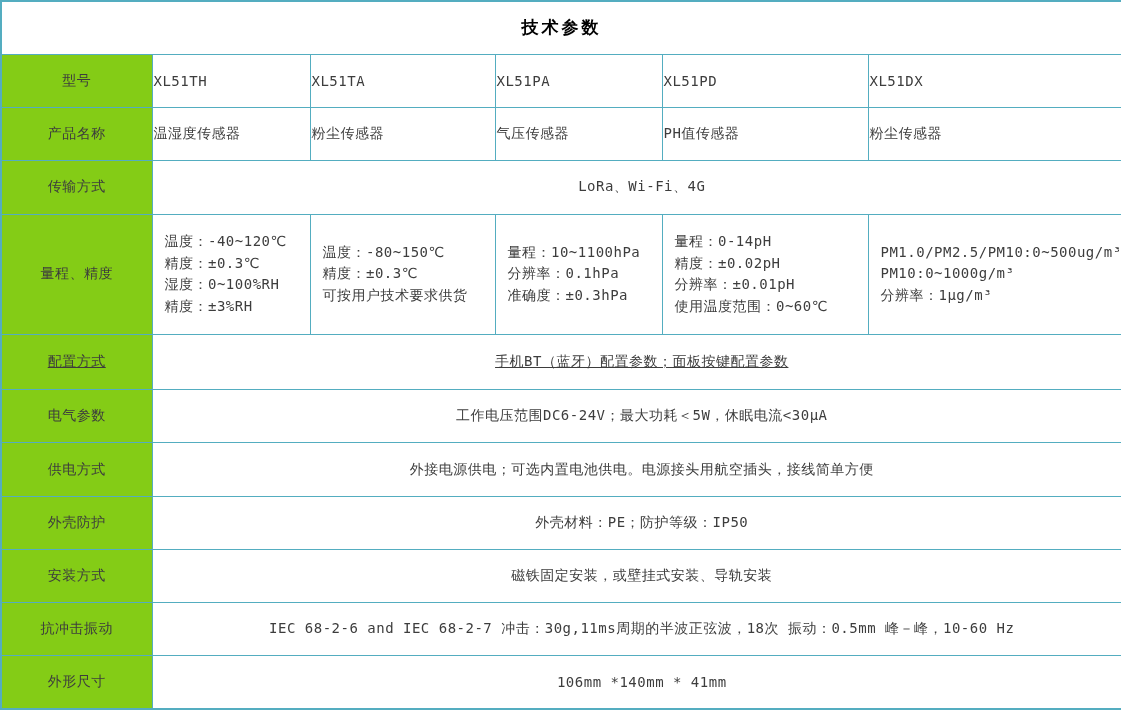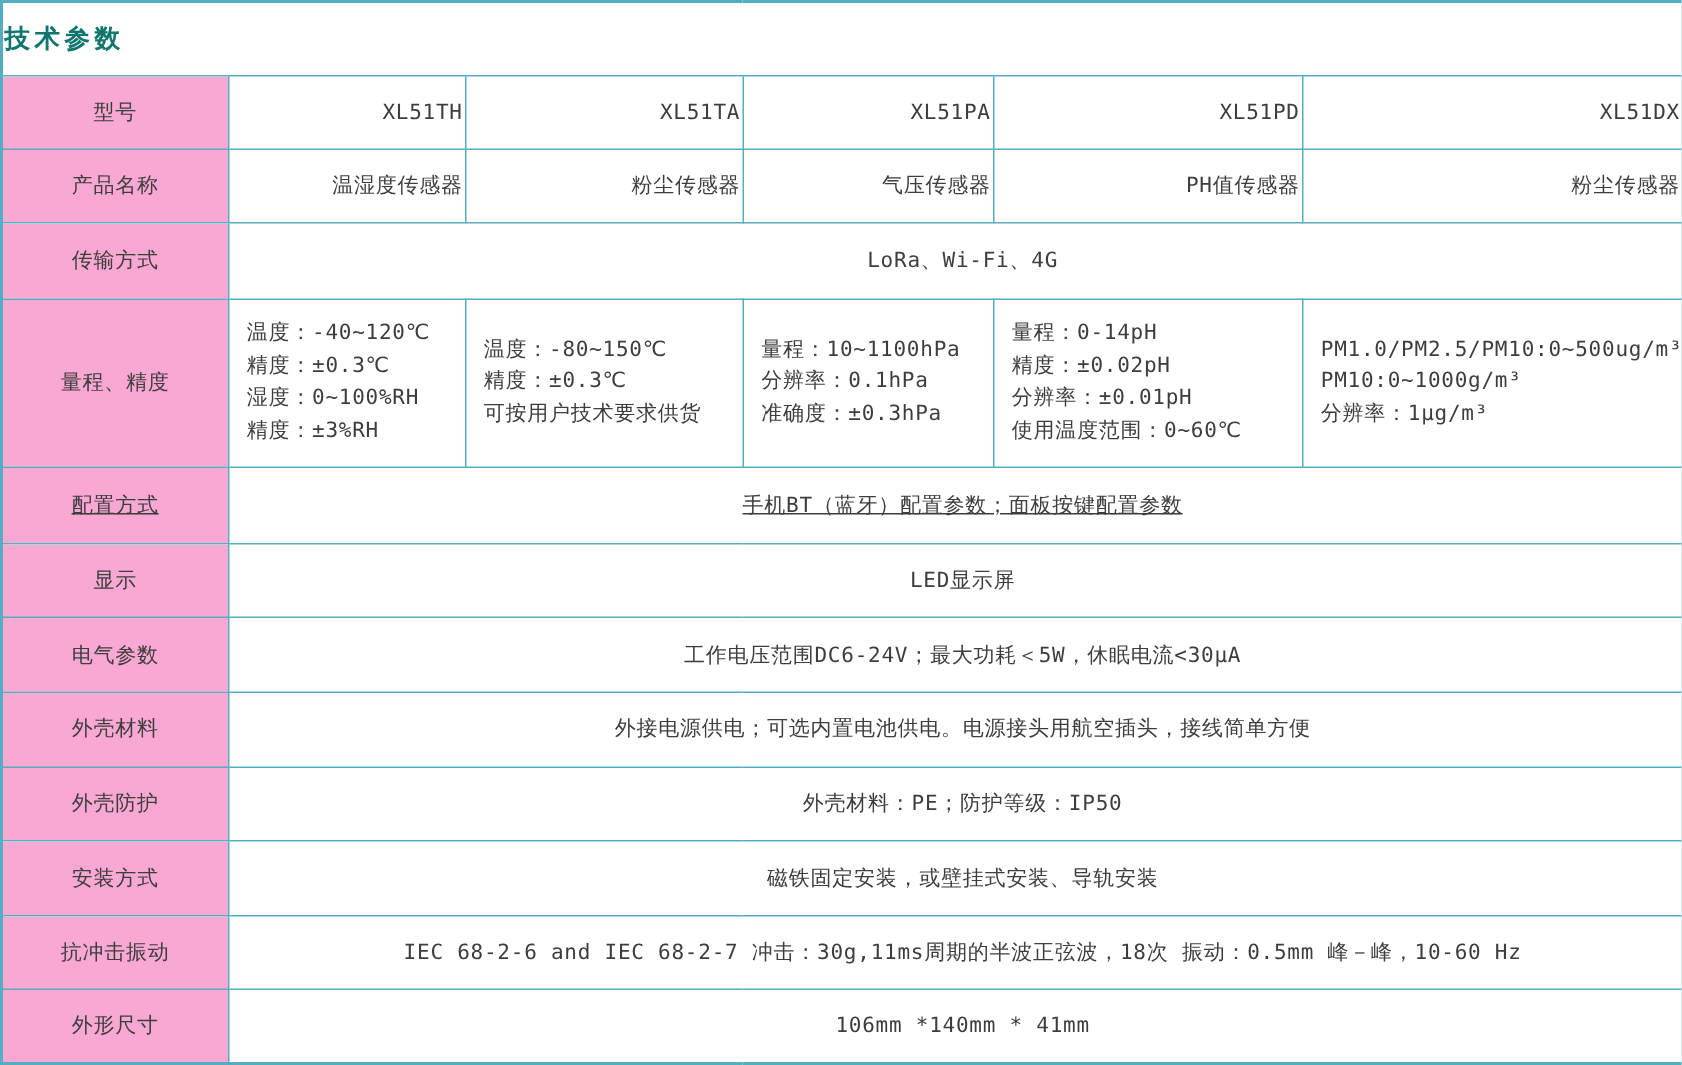--- a/index.html
+++ b/index.html
@@ -17,34 +17,34 @@
     color: #3d3d3d;
   }
   .spec-table td {
     border: 1px solid #54adc0;
     font-size: 14px;
     letter-spacing: 0.5px;
     overflow: hidden;
   }
   .title-row td {
     height: 40px;
-    text-align: left;
+    text-align: center;
     vertical-align: middle;
-    color: #0f766e;
+    color: #000000;
     font-weight: bold;
     font-size: 17px;
     letter-spacing: 3px;
   }
   .label-cell {
-    background: #f9a8d4;
+    background: #84cc16;
     text-align: center;
     vertical-align: middle;
   }
   .center-cell {
-    text-align: right;
+    text-align: left;
     vertical-align: middle;
   }
   .span-cell {
     text-align: center;
     vertical-align: middle;
     padding: 0 12px 0 22px;
   }
   .range-cell {
     text-align: left;
     vertical-align: middle;
@@ -117,32 +117,28 @@
     <td class="range-cell">PM1.0/PM2.5/PM10:0~500ug/m³
 PM10:0~1000g/m³
 分辨率：1μg/m³</td>
   </tr>
 
   <tr class="h46">
     <td class="label-cell">配置方式</td>
     <td colspan="5" class="span-cell">手机BT（蓝牙）配置参数；面板按键配置参数</td>
   </tr>
 
-  <tr class="h44">
-    <td class="label-cell">显示</td>
-    <td colspan="5" class="span-cell">LED显示屏</td>
-  </tr>
 
   <tr class="h44">
     <td class="label-cell">电气参数</td>
     <td colspan="5" class="span-cell">工作电压范围DC6-24V；最大功耗＜5W，休眠电流&lt;30μA</td>
   </tr>
 
   <tr class="h45">
-    <td class="label-cell">外壳材料</td>
+    <td class="label-cell">供电方式</td>
     <td colspan="5" class="span-cell">外接电源供电；可选内置电池供电。电源接头用航空插头，接线简单方便</td>
   </tr>
 
   <tr class="h44">
     <td class="label-cell">外壳防护</td>
     <td colspan="5" class="span-cell">外壳材料：PE；防护等级：IP50</td>
   </tr>
 
   <tr class="h44">
     <td class="label-cell">安装方式</td>

